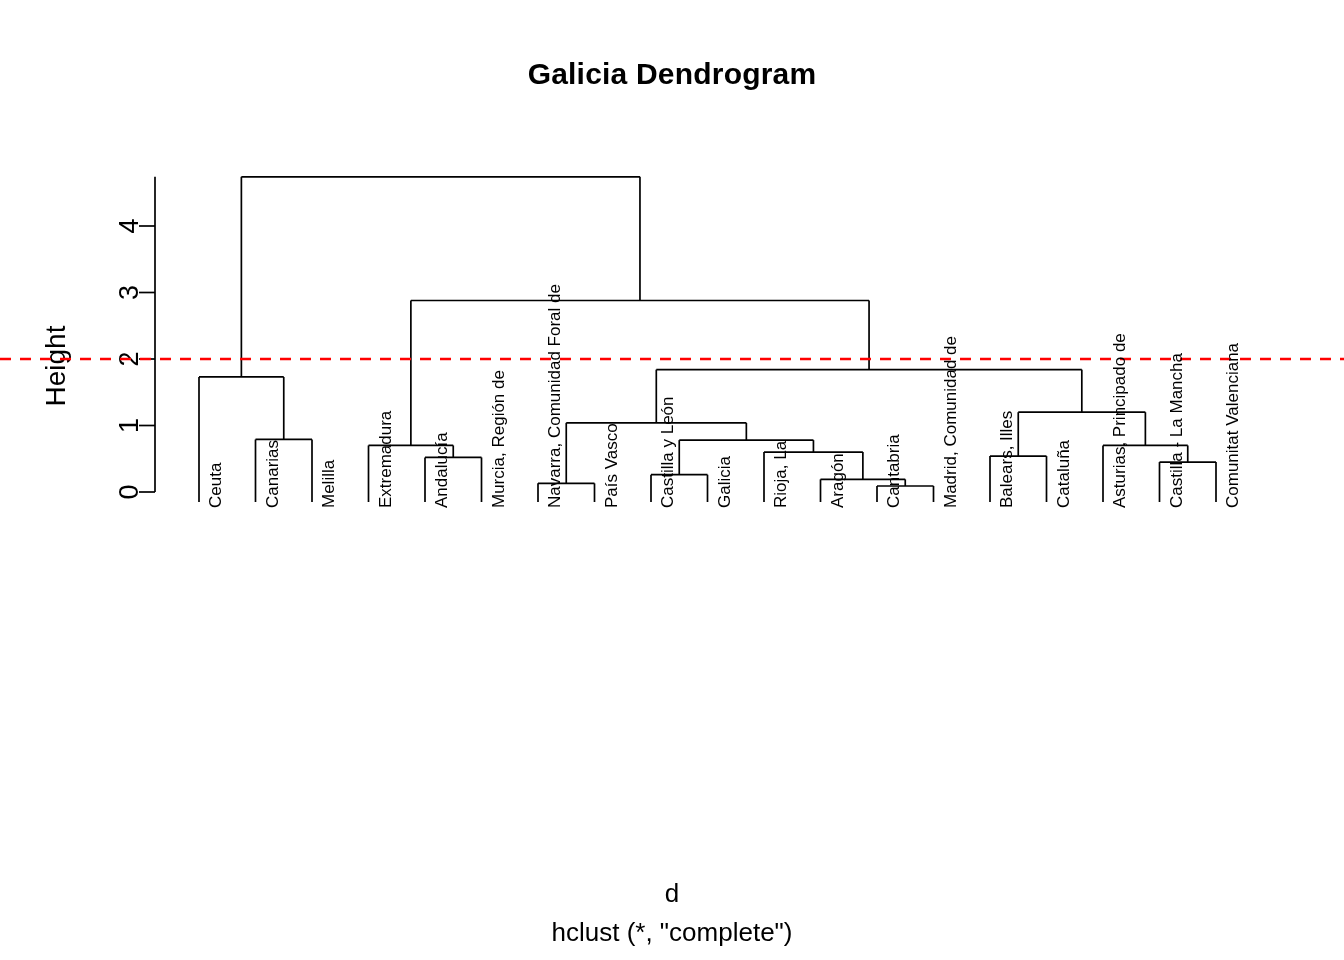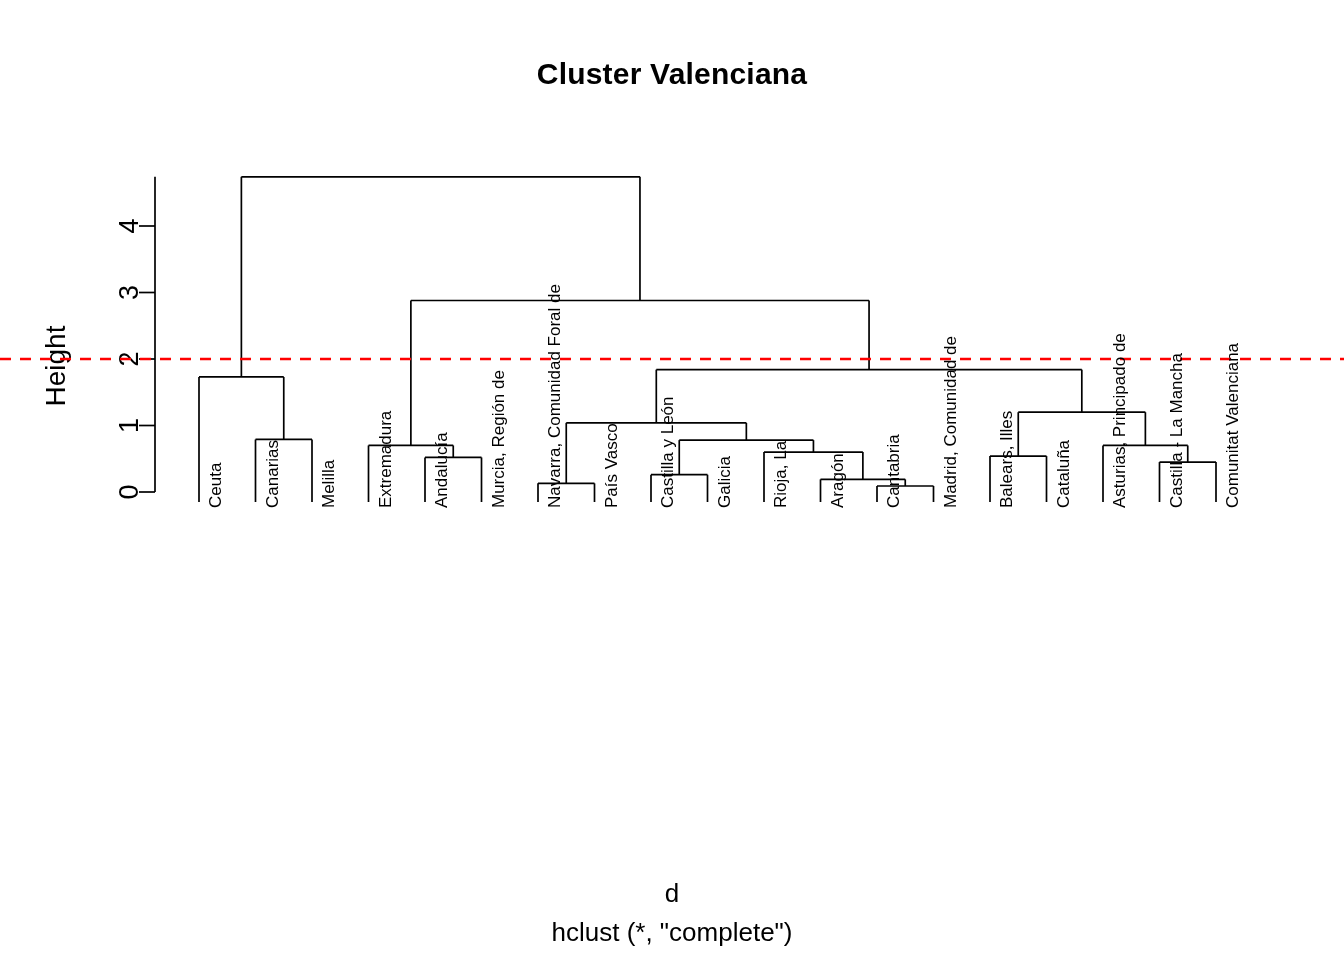--- a/index.html
+++ b/index.html
@@ -13,21 +13,21 @@
   svg{position:absolute;left:0;top:0;}
   .leaf-label{position:absolute;font-size:17px;white-space:nowrap;transform-origin:left top;
               transform:rotate(-90deg);}
   .tick-text{font-size:27px;}
 </style>
 </head>
 <body>
 
 <div id="root">
 
-  <div id="title">Cluster Valenciana</div>
+  <div id="title">Galicia Dendrogram</div>
   <div id="ylab">Height</div>
 
   <svg id="canvas" width="1344" height="960">
     <g id="axis-group">
         <line x1="155" y1="176.78999999999996" x2="155" y2="492" stroke="#000" stroke-width="1.7"></line>
         <line x1="139" y1="492" x2="155" y2="492" stroke="#000" stroke-width="1.7"></line>
         <text x="129" y="492" class="tick-text" text-anchor="middle" dominant-baseline="central" transform="rotate(-90 129 492)">0</text>
         <line x1="139" y1="425.5" x2="155" y2="425.5" stroke="#000" stroke-width="1.7"></line>
         <text x="129" y="425.5" class="tick-text" text-anchor="middle" dominant-baseline="central" transform="rotate(-90 129 425.5)">1</text>
         <line x1="139" y1="359" x2="155" y2="359" stroke="#000" stroke-width="1.7"></line>

